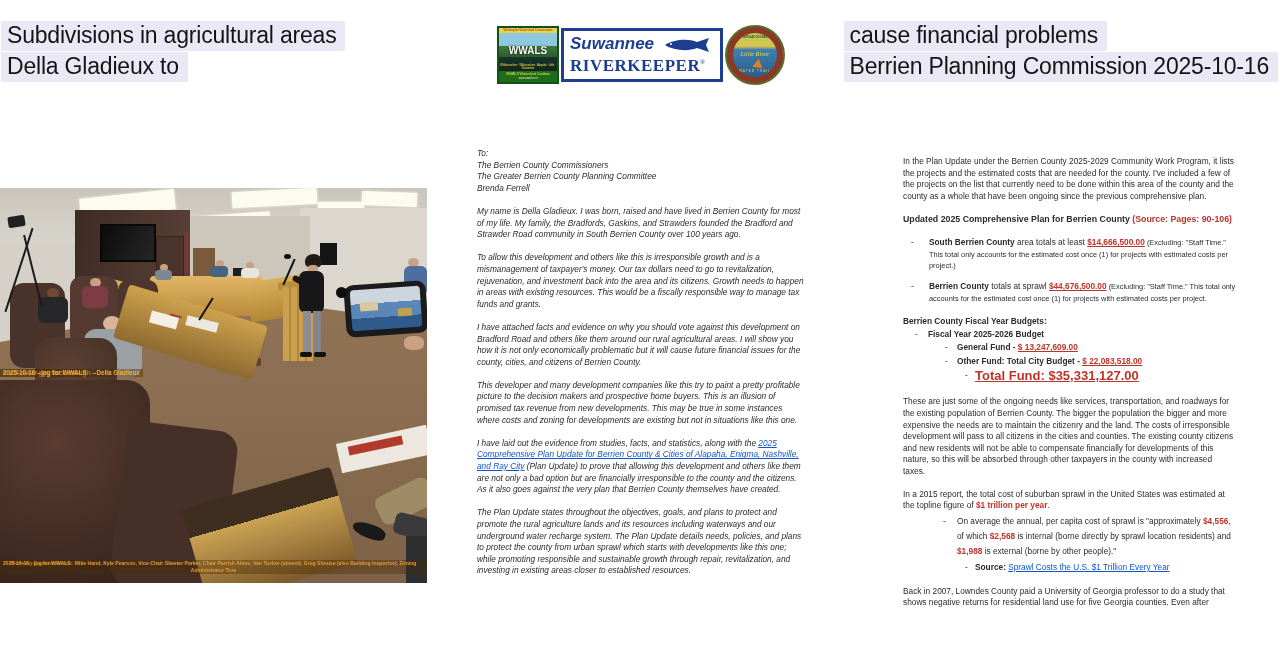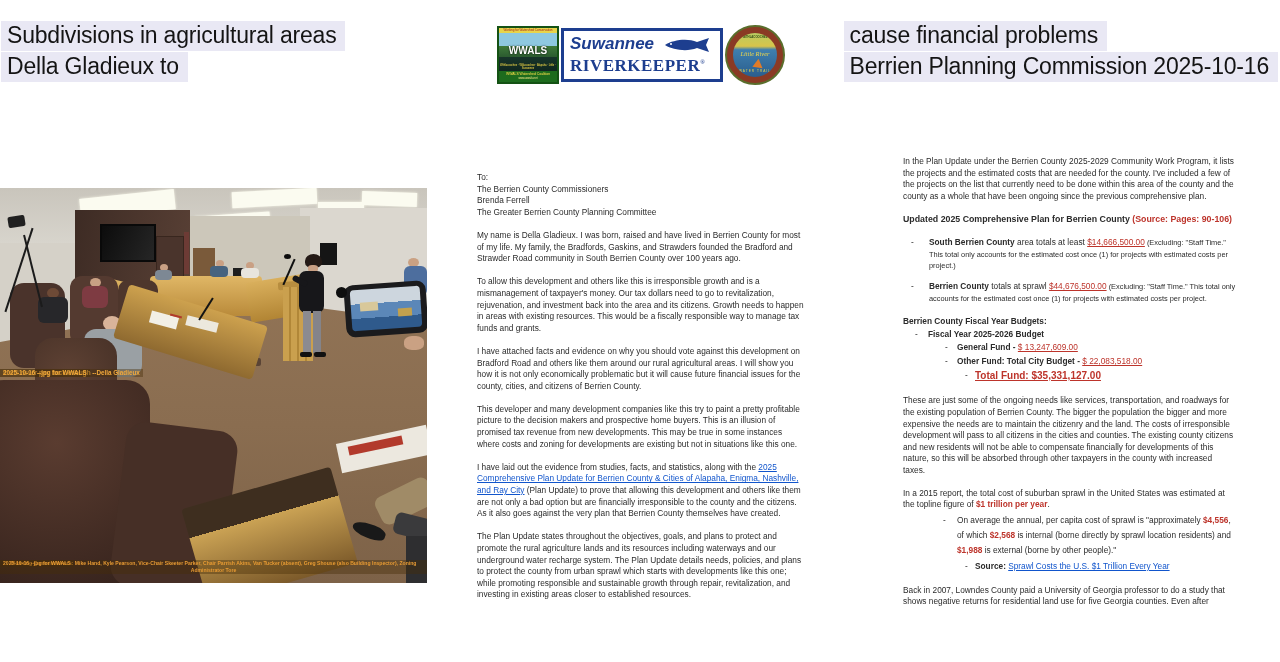--- a/index.html
+++ b/index.html
@@ -37,31 +37,31 @@
             background:linear-gradient(#b8cc62 0%,#d8c44a 30%,#3f7fae 38%,#2a5e8e 100%);}
   .lr-top{position:absolute;left:0;right:0;top:2px;text-align:center;font-size:2.8px;color:#2c4a14;font-weight:700;}
   .lr-river{position:absolute;left:0;right:0;top:17px;text-align:center;color:#f0d84a;font-size:6.4px;
             font-style:italic;font-family:"Liberation Serif",serif;}
   .lr-kayak{position:absolute;left:21px;top:28px;width:0;height:0;border-left:5px solid transparent;
             border-right:5px solid transparent;border-bottom:9px solid #e07b28;transform:rotate(128deg);}
   .lr-trail{position:absolute;left:0;right:0;bottom:4px;text-align:center;color:#e8d44a;font-size:3.2px;letter-spacing:1px;}
 
   
   .col{font-size:8.3px;line-height:11.6px;color:#2b2b2b;}
-  #col-center{left:477px;top:172px;width:330px;}
+  #col-center{left:477px;top:148px;width:330px;font-style:italic;}
   #col-right{left:903px;top:156px;width:333px;}
   .col p{margin:0 0 11.6px 0;}
   .tohead div{margin:0;}
   .s-p{}
   .s-b{font-weight:700;}
   .s-redb{color:#bd342b;font-weight:700;}
-  .s-redbu{color:#bd342b;font-weight:400;text-decoration:underline;}
+  .s-redbu{color:#bd342b;font-weight:700;text-decoration:underline;}
   .s-sm{font-size:7.4px;}
   .s-link{color:#1155cc;text-decoration:underline;cursor:pointer;}
-  .s-redbu-big{color:#bd342b;font-weight:700;text-decoration:underline;font-size:10px;}
+  .s-redbu-big{color:#bd342b;font-weight:700;text-decoration:underline;font-size:13px;}
   .rep-head{font-size:8.8px;margin:0 0 5px 0;}
   .bullet{position:relative;padding-left:26px;margin:0 0 9px 0;}
   .bullet .bm{position:absolute;left:8px;top:0;}
   .bline{position:relative;margin:0 0 1px 0;font-weight:700;}
   .ind1{padding-left:25px;} .ind1 .bm{position:absolute;left:12px;font-weight:400;}
   .ind2{padding-left:54px;line-height:12.8px;} .ind2 .bm{position:absolute;left:42px;font-weight:400;}
   .ind3{padding-left:72px;line-height:13.5px;} .ind3 .bm{position:absolute;left:62px;font-weight:400;}
   .sp{line-height:11px;}
   .sp-bullet{position:relative;padding-left:54px;line-height:15px;margin:0 0 1px 0;}
   .sp-bullet .bm{position:absolute;left:40px;}
@@ -211,22 +211,22 @@
   <div class="cap" style="left:0;right:0;top:372px;font-size:5.1px;line-height:7px;color:#e89b33;">
     <div><span>Planning Commissioners: Mike Hand, Kyle Pearson, Vice-Chair Skeeter Parker, Chair Parrish Akins, Van Tucker (absent), Greg Shouse (also Building Inspector), Zoning Administrator Tore</span></div>
     <div><span>2025-10-16 --jpg for WWALS</span></div>
   </div>
 </div>
 
 <div class="abs col" id="col-center">
   <div class="tohead" style="margin-bottom:11.6px;">
     <div>To:</div>
     <div>The Berrien County Commissioners</div>
+    <div>The Greater Berrien County Planning Committee</div>
     <div>Brenda Ferrell</div>
-    <div>The Greater Berrien County Planning Committee</div>
   </div>
   <p>My name is Della Gladieux. I was born, raised and have lived in Berrien County for most of my life. My family, the Bradfords, Gaskins, and Strawders founded the Bradford and Strawder Road community in South Berrien County over 100 years ago.</p>
   <p>To allow this development and others like this is irresponsible growth and is a mismanagement of taxpayer's money. Our tax dollars need to go to revitalization, rejuvenation, and investment back into the area and its citizens. Growth needs to happen in areas with existing resources. This would be a fiscally responsible way to manage tax funds and grants.</p>
   <p>I have attached facts and evidence on why you should vote against this development on Bradford Road and others like them around our rural agricultural areas. I will show you how it is not only economically problematic but it will cause future financial issues for the county, cities, and citizens of Berrien County.</p>
   <p>This developer and many development companies like this try to paint a pretty profitable picture to the decision makers and prospective home buyers. This is an illusion of promised tax revenue from new developments. This may be true in some instances where costs and zoning for developments are existing but not in situations like this one.</p>
   <p><span class="s-p">I have laid out the evidence from studies, facts, and statistics, along with the </span><span class="s-link">2025 Comprehensive Plan Update for Berrien County &amp; Cities of Alapaha, Enigma, Nashville, and Ray City</span><span class="s-p"> (Plan Update) to prove that allowing this development and others like them are not only a bad option but are financially irresponsible to the county and the citizens. As it also goes against the very plan that Berrien County themselves have created.</span></p>
   <p>The Plan Update states throughout the objectives, goals, and plans to protect and promote the rural agriculture lands and its resources including waterways and our underground water recharge system. The Plan Update details needs, policies, and plans to protect the county from urban sprawl which starts with developments like this one; while promoting responsible and sustainable growth through repair, revitalization, and investing in existing areas closer to established resources.</p>
 </div>
 
 <div class="abs col" id="col-right">

